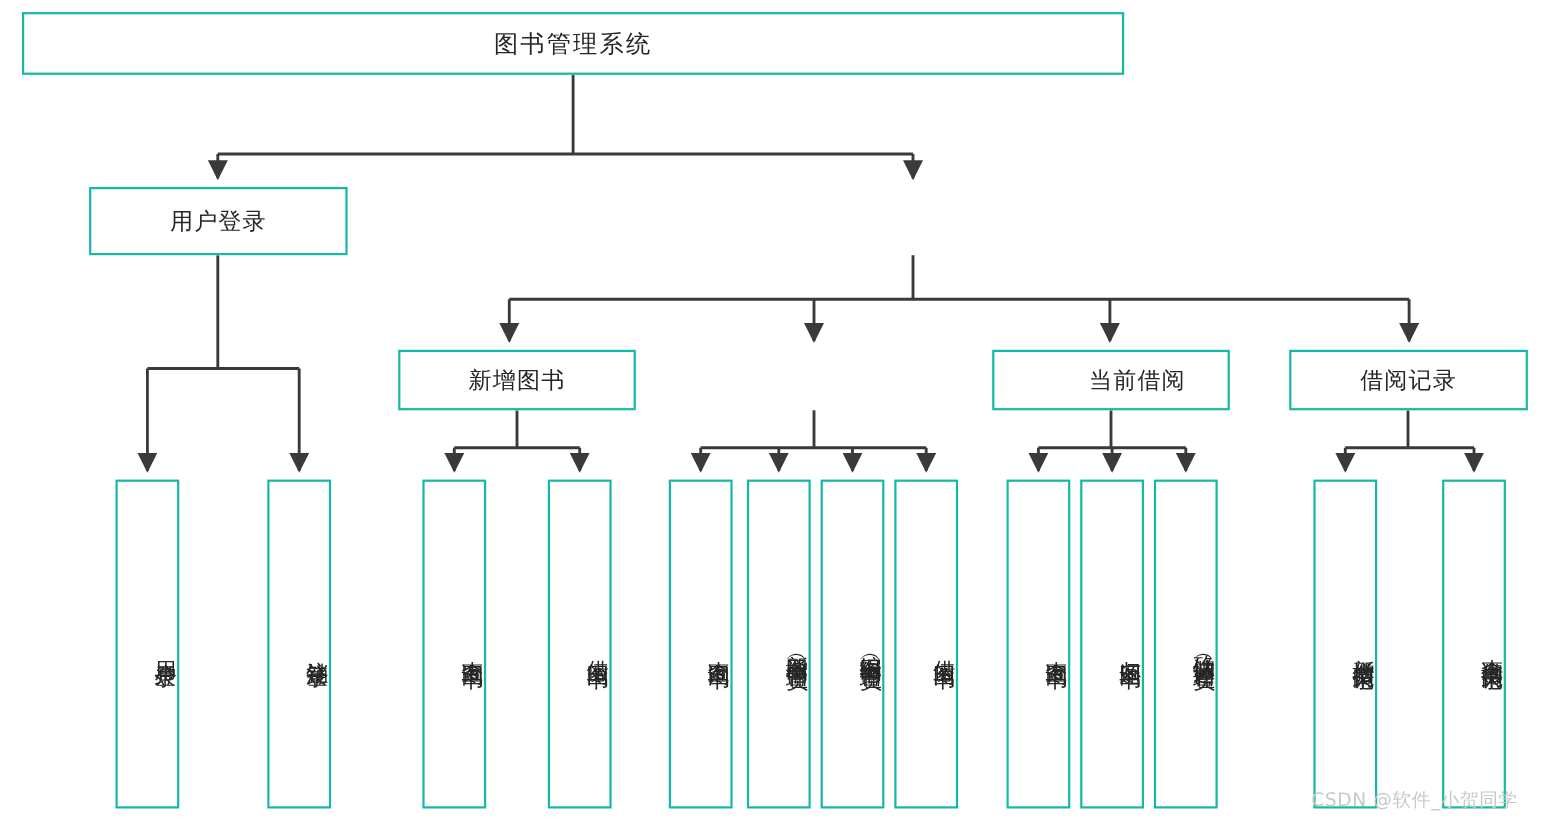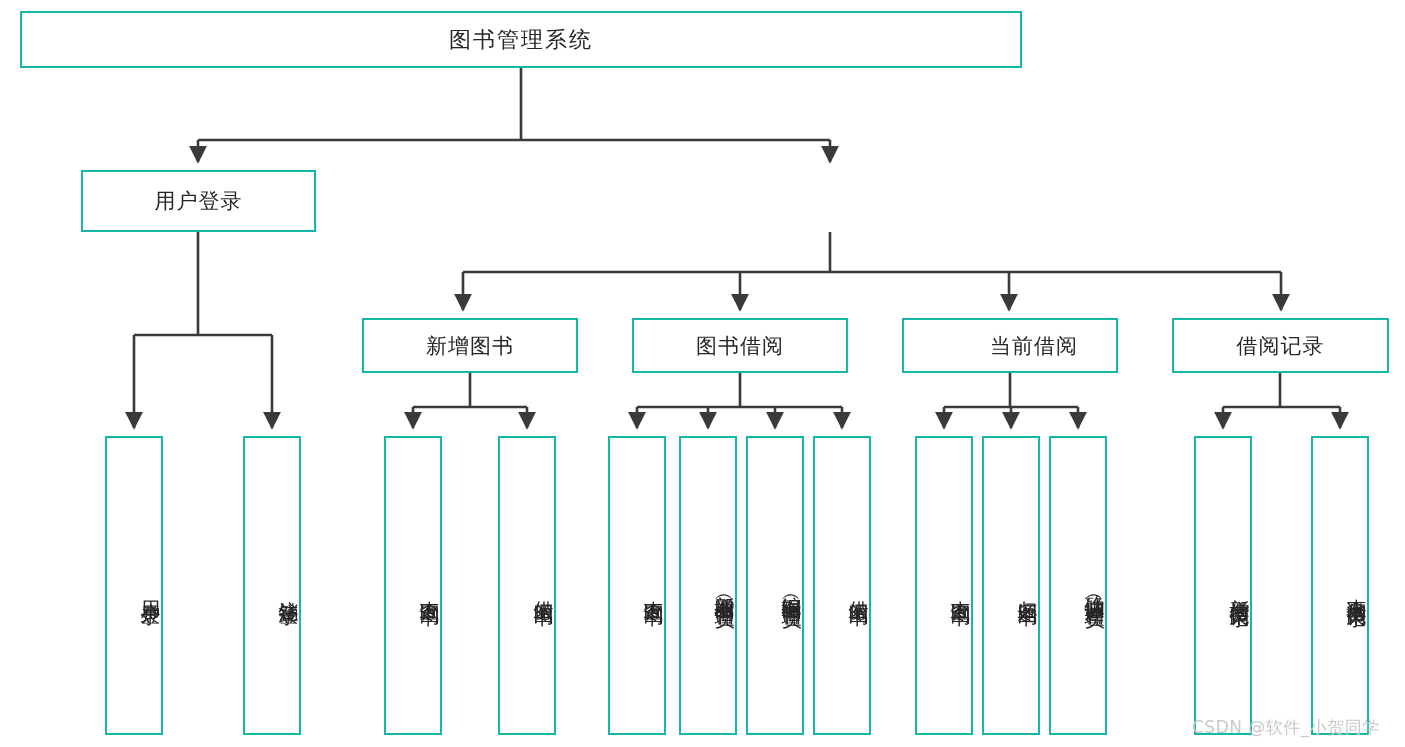--- a/index.html
+++ b/index.html
@@ -72,21 +72,20 @@
       <path d="M 1223 407 L 1223 428" marker-end="url(#arrow)"></path>
       <path d="M 1340 407 L 1340 428" marker-end="url(#arrow)"></path>
     </g>
   </svg>
 
   <div class="node root" style="left:20px;top:11px;width:1002px;height:57px;">图书管理系统</div>
 
   <div class="node h" style="left:81px;top:170px;width:235px;height:62px;">用户登录</div>
 
   <div class="node h" style="left:362px;top:318px;width:216px;height:55px;">新增图书</div>
-  <div class="node h" style="left:632px;top:318px;width:216px;height:55px;">图书借阅</div>
   <div class="node h" style="left:902px;top:318px;width:216px;height:55px;padding-left:48px;">当前借阅</div>
   <div class="node h" style="left:1172px;top:318px;width:217px;height:55px;">借阅记录</div>
 
   <div class="node leaf" style="left:105px;top:436px;width:58px;height:299px;">用户登录</div>
   <div class="node leaf" style="left:243px;top:436px;width:58px;height:299px;">注销登录</div>
 
   <div class="node leaf" style="left:384px;top:436px;width:58px;height:299px;">查询图书</div>
   <div class="node leaf" style="left:498px;top:436px;width:58px;height:299px;">借阅图书</div>
 
   <div class="node leaf" style="left:608px;top:436px;width:58px;height:299px;">查询图书</div>

